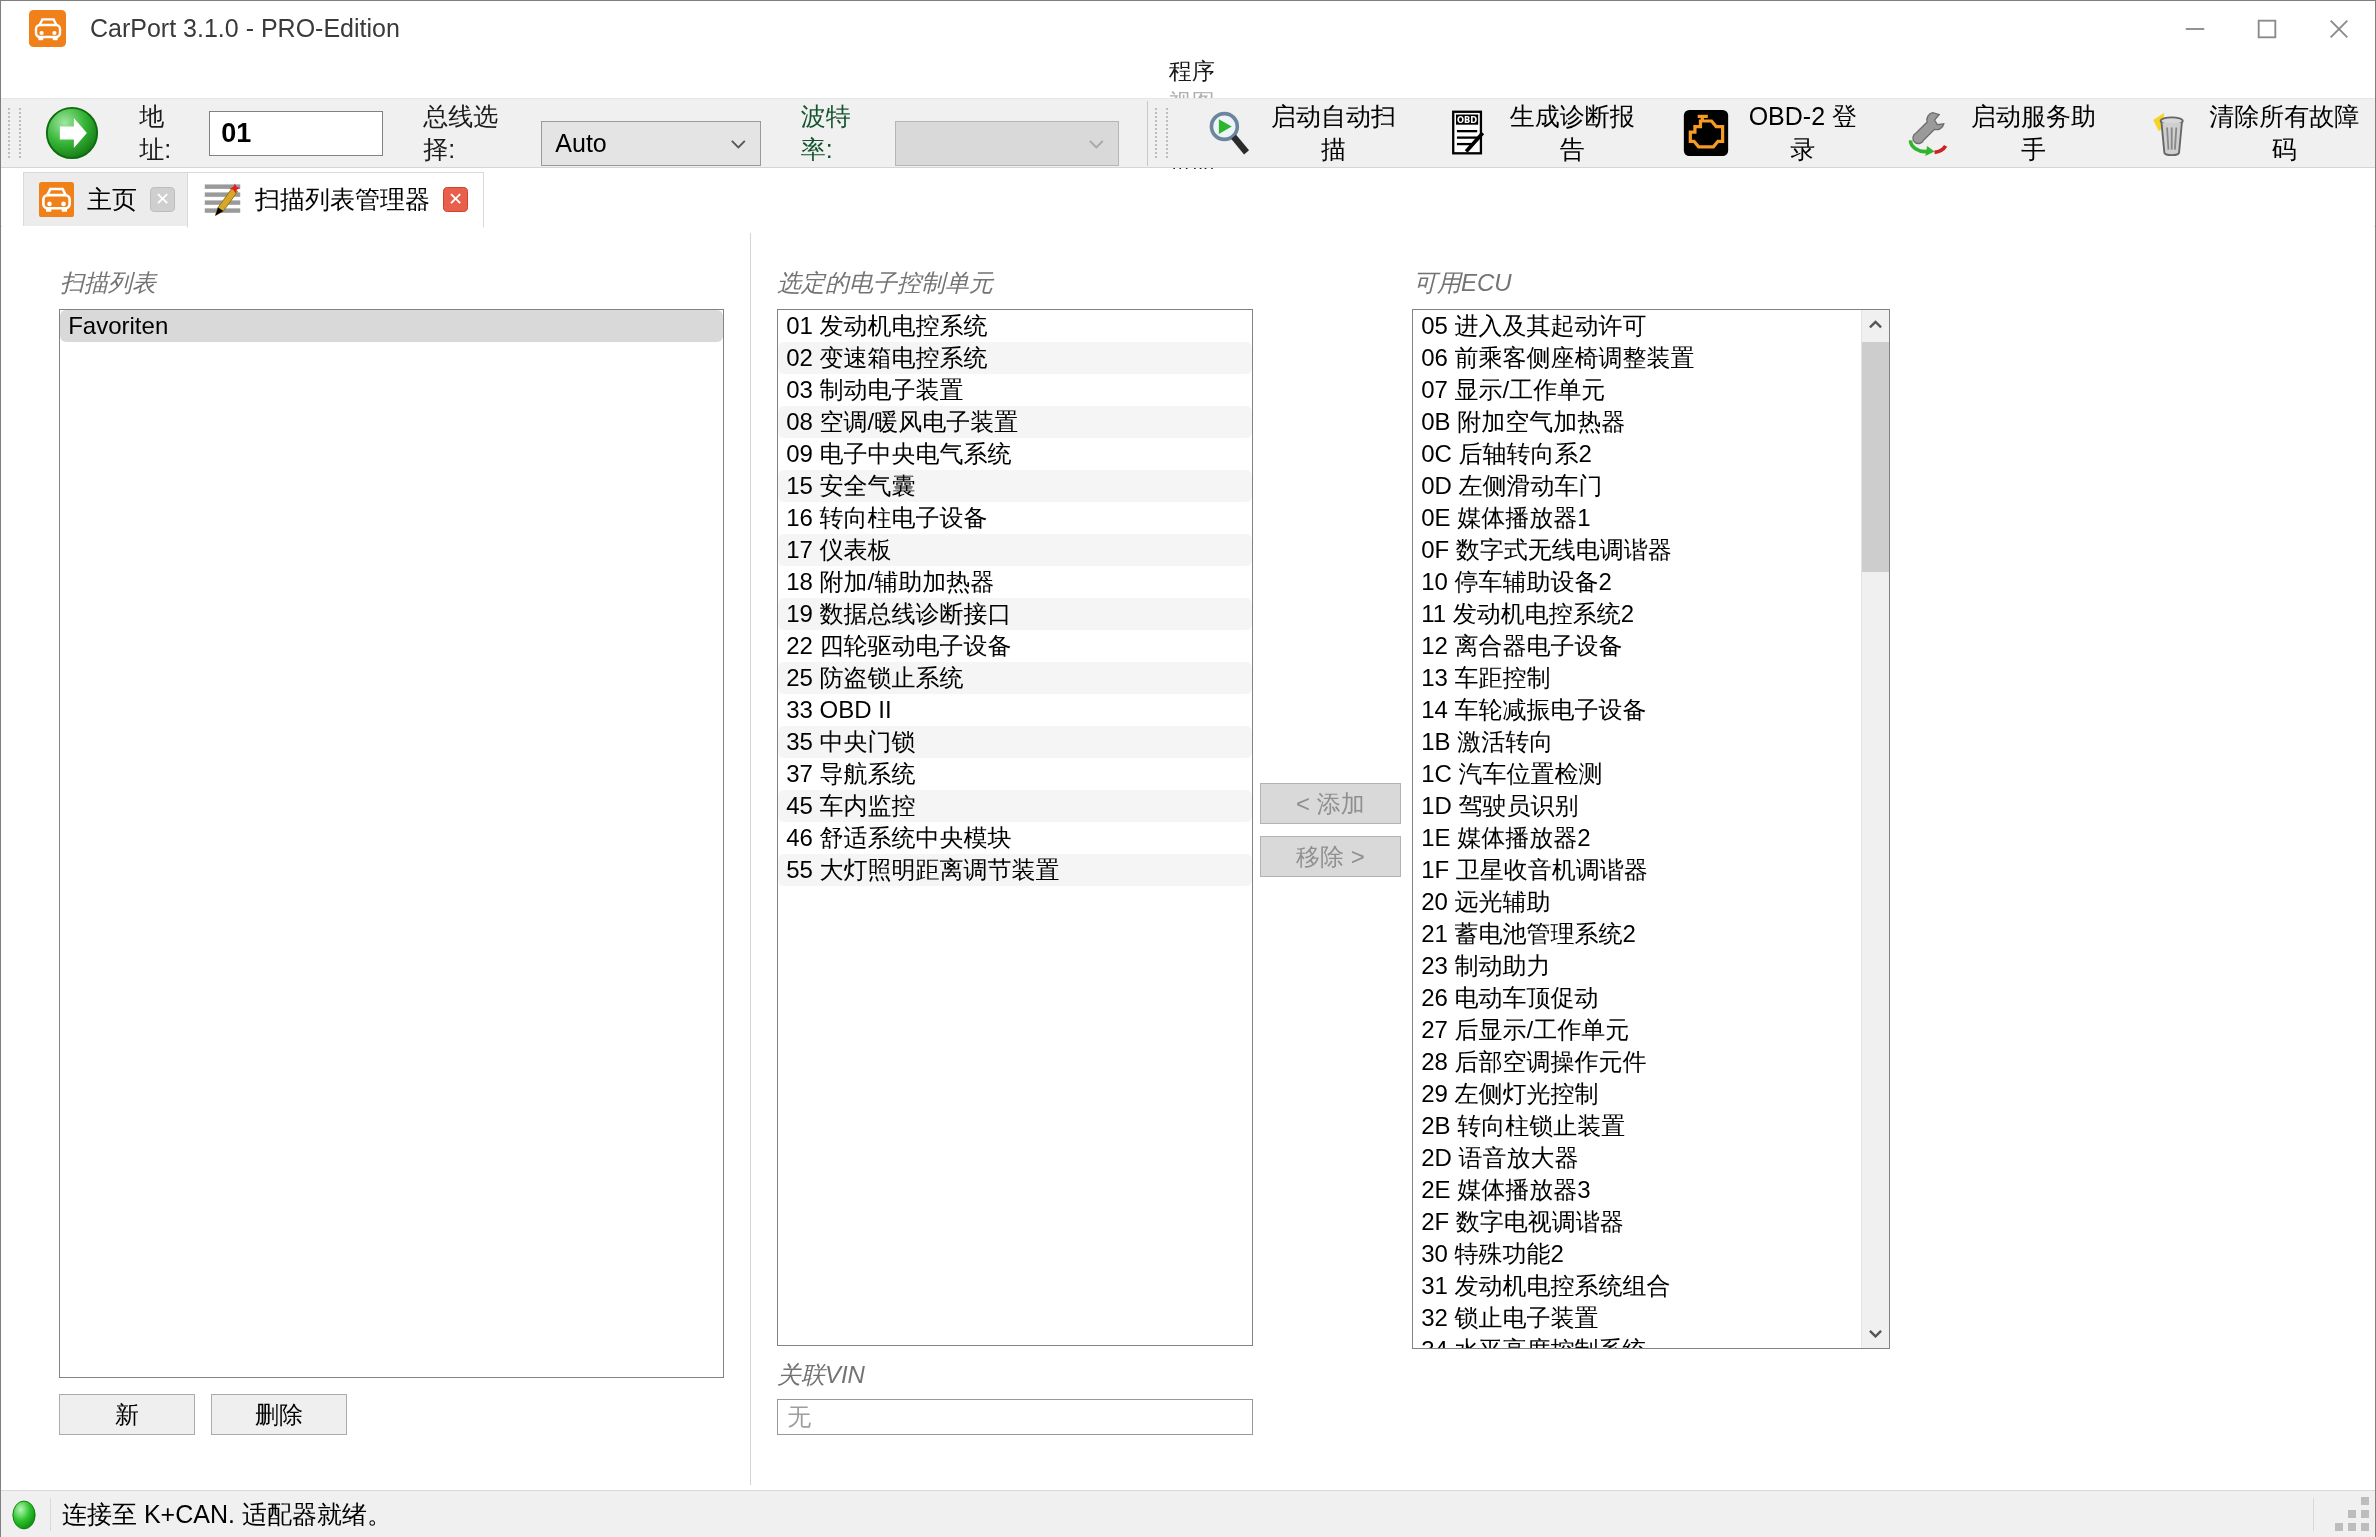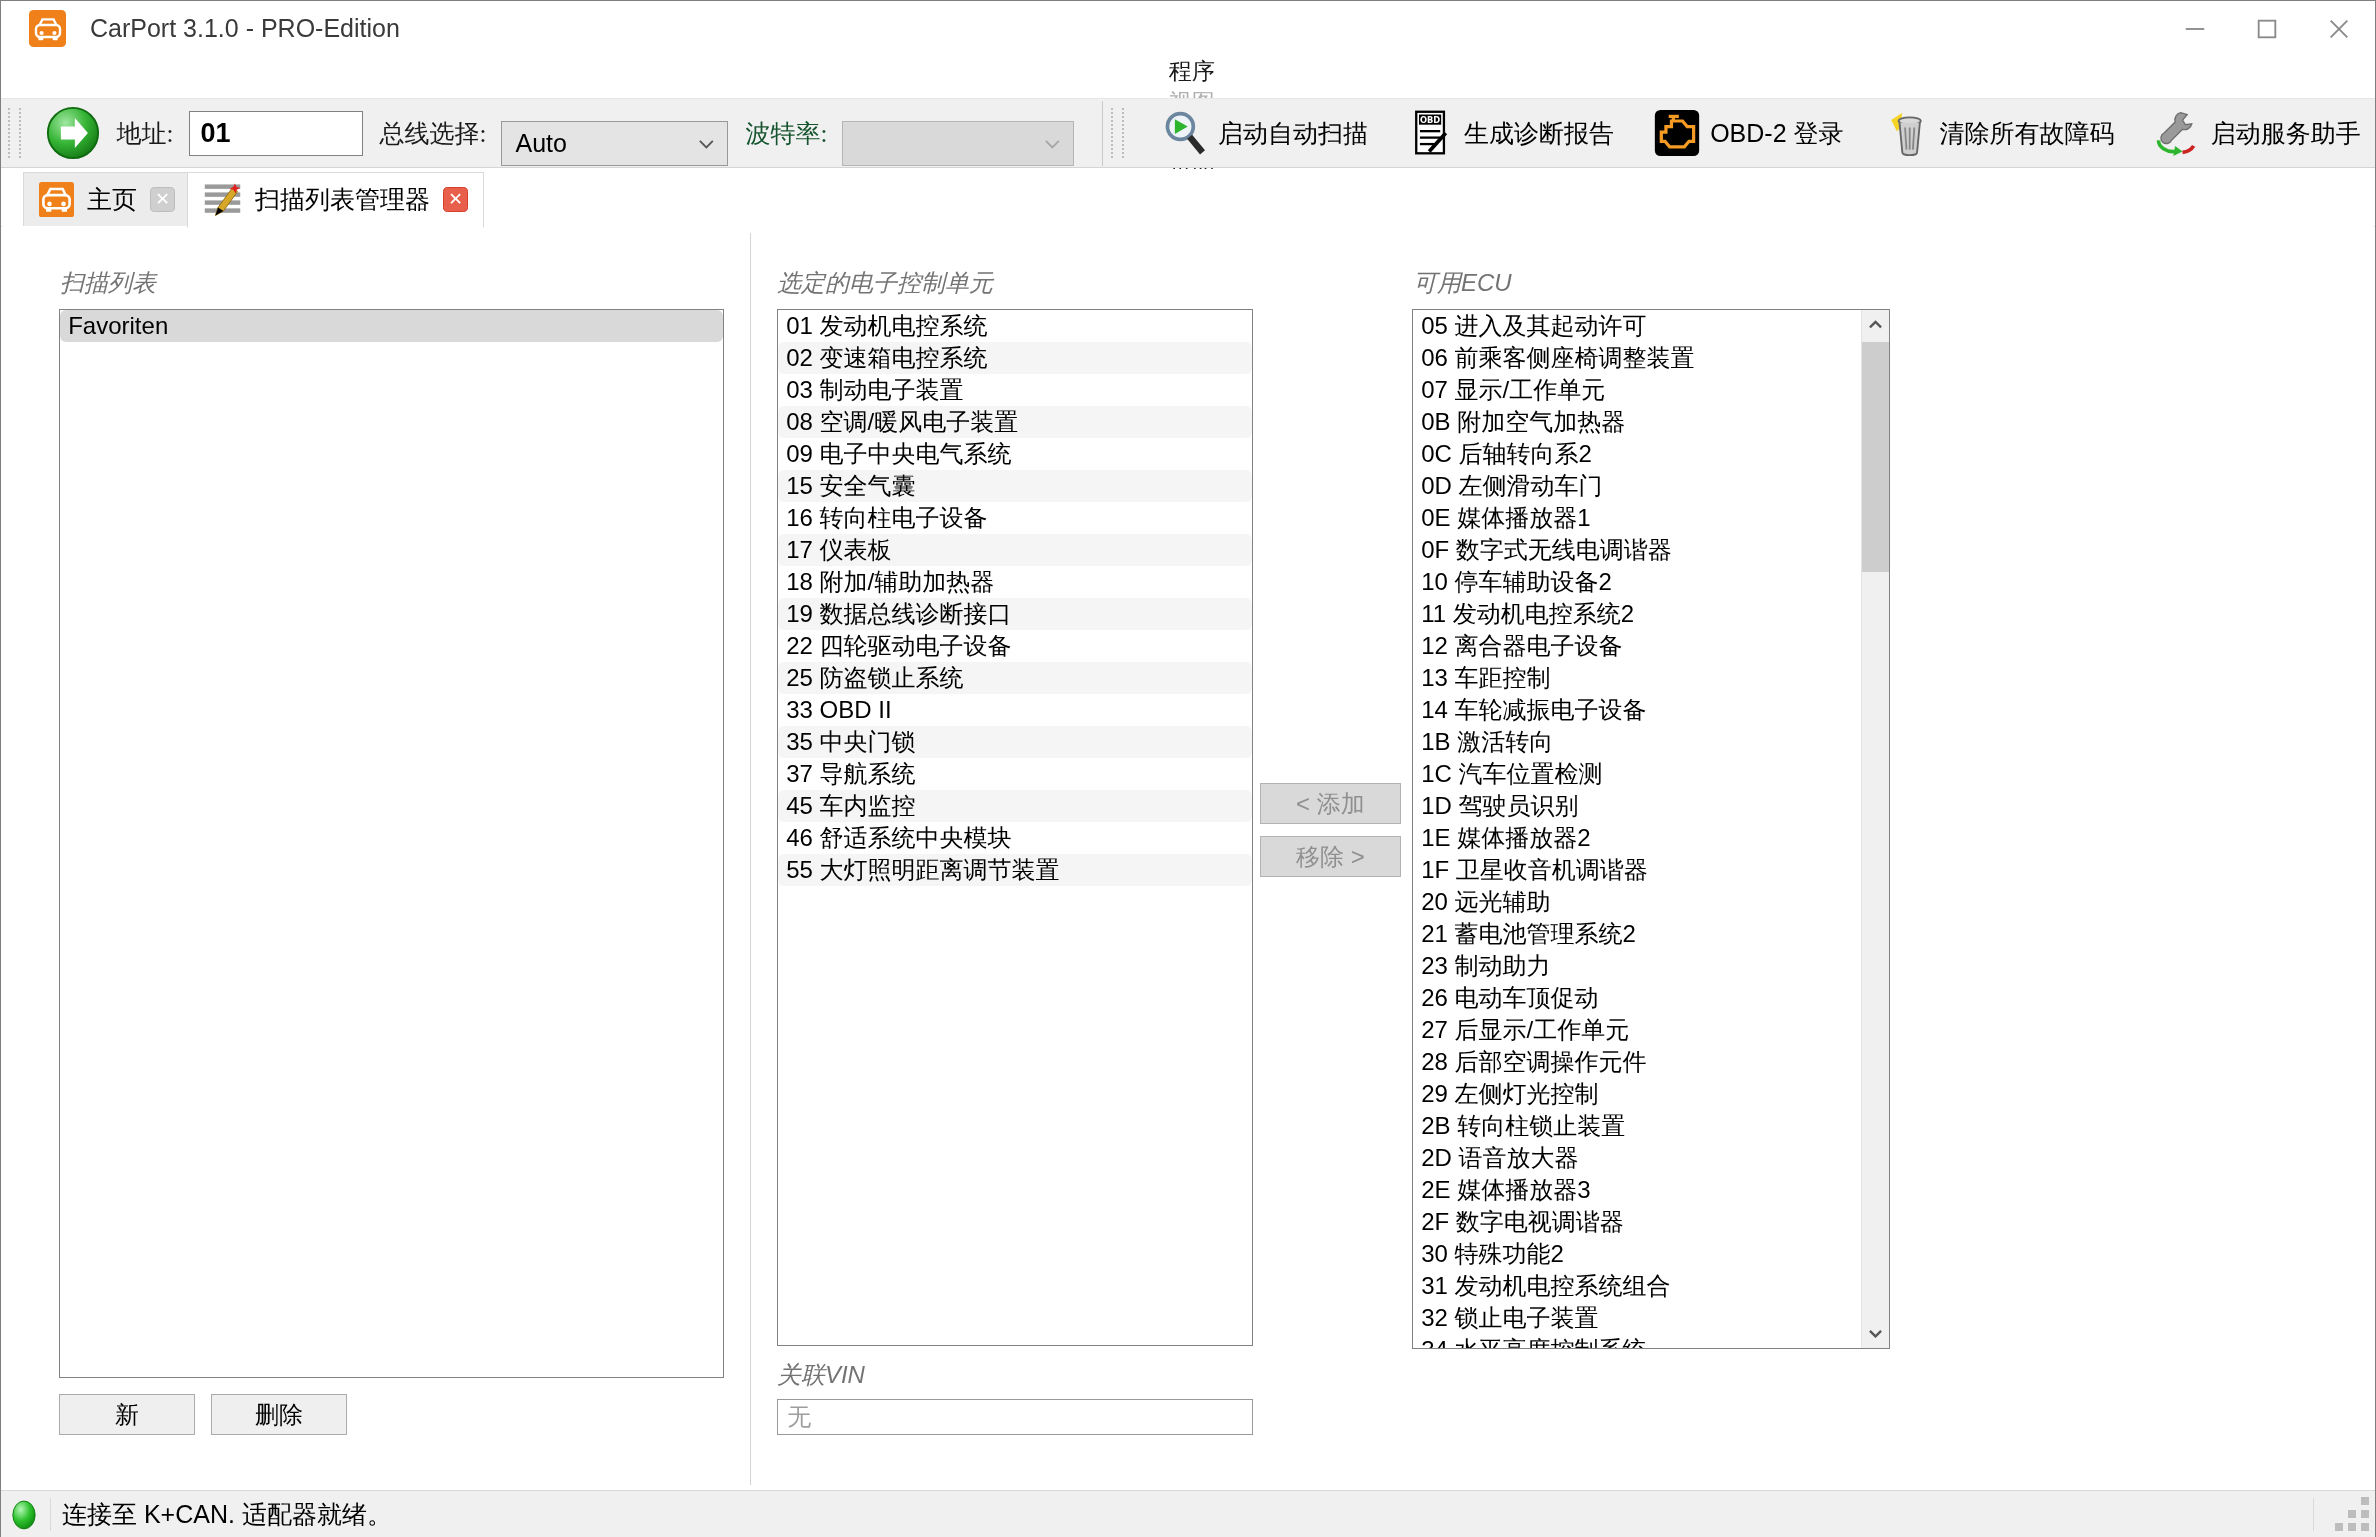--- a/index.html
+++ b/index.html
@@ -16,21 +16,21 @@
   .win-controls{position:absolute;right:0;top:0;height:55px;display:flex;}
   .win-btn{width:72px;height:55px;display:flex;align-items:center;justify-content:center;}
   
   .menubar{position:absolute;left:0;top:55px;right:0;height:43px;background:#fff;display:flex;align-items:center;padding-left:7.4px;flex-direction:column;}
   .menu-item{padding:0 19.5px;font-size:23px;color:#1a1a1a;}
   .menu-item.disabled{color:#b0b0b0;}
   
   .toolbar{position:absolute;left:0;top:97px;right:0;height:70px;background:#f0f0f0;border-top:0.9px solid #e6e6e6;border-bottom:0.9px solid #d5d5d5;display:flex;align-items:center;}
   .grip{width:13px;height:50px;margin:0 5.6px 0 7.4px;border-left:2.8px dotted #bdbdbd;border-right:2.8px dotted #bdbdbd;}
   .start-btn{width:54px;height:54px;margin-left:18.6px;flex:0 0 auto;}
-  .tb-label{font-size:25px;margin-left:17px;color:#1a1a1a;font-family:Liberation Serif, serif;}
+  .tb-label{font-size:25px;margin-left:40px;color:#1a1a1a;}
   .tb-label.dim{color:#14532d;}
   .addr-input{width:174px;height:45px;margin-left:15px;border:0.9px solid #828282;background:#fff;font-family:inherit;font-size:27px;font-weight:bold;padding:0 0 0 11px;color:#000;}
   .combo{width:227px;height:45px;margin-left:15px;border:0.9px solid #999;background:#e4e4e4;display:flex;align-items:center;position:relative;font-size:25px;padding-left:13px;margin-top:20px;}
   .combo .chev{position:absolute;right:13px;top:17.6px;}
   .combo.disabled{background:#d9d9d9;border-color:#b5b5b5;color:#9a9a9a;width:232px;}
   .tb-sep{width:0.9px;height:65px;background:#c9c9c9;margin-left:28px;}
   .action-btn{display:flex;align-items:center;margin-left:24px;padding:5.6px 7.4px;background:transparent;border:none;font-family:inherit;font-size:25px;color:#000;}
   .action-btn .ico{margin-right:9.3px;flex:0 0 auto;display:flex;}
   
   .tabstrip{position:absolute;left:0;top:168px;right:0;height:58px;background:#fff;border-bottom:0.9px solid #d9d9d9;}
@@ -172,41 +172,41 @@
           <line x1="22" y1="13" x2="22" y2="8" stroke="#f59a23" stroke-width="3.5"></line>
           <line x1="17" y1="8" x2="28" y2="8" stroke="#f59a23" stroke-width="3.5"></line>
         </svg>
       </span>
       <span>OBD-2 登录</span>
     </button>
 
     <button class="action-btn">
       <span class="ico">
         <svg width="48" height="48" viewBox="0 0 52 52">
+          <path d="M30 4 a8 8 0 0 0 -6 10 L12 26 a6 6 0 1 0 8 8 L32 22 a8 8 0 0 0 10 -6 l-7 1 -3 -5 5 -6 z" fill="#9a9a9a" stroke="#6f6f6f" stroke-width="1.5"></path>
+          <path d="M6 34 a16 12 0 0 0 18 12" fill="none" stroke="#2db52d" stroke-width="4"></path>
+          <polygon points="24,40 32,46 22,51" fill="#2db52d"></polygon>
+          <path d="M44 40 a16 12 0 0 1 -12 7" fill="none" stroke="#cc2222" stroke-width="4"></path>
+        </svg>
+      </span>
+      <span>启动服务助手</span>
+    </button>
+
+    <button class="action-btn">
+      <span class="ico">
+        <svg width="48" height="48" viewBox="0 0 52 52">
           <polygon points="10,12 22,4 20,16 30,12 16,24" fill="#f5d327"></polygon>
           <ellipse cx="30" cy="13" rx="12" ry="4" fill="#d9d9d9" stroke="#666" stroke-width="2"></ellipse>
           <path d="M19 15 l3 32 a8 3 0 0 0 16 0 l3 -32" fill="#cfcfcf" stroke="#666" stroke-width="2"></path>
           <line x1="25" y1="20" x2="26.5" y2="44" stroke="#888" stroke-width="2"></line>
           <line x1="30" y1="20" x2="30" y2="44" stroke="#888" stroke-width="2"></line>
           <line x1="35" y1="20" x2="33.5" y2="44" stroke="#888" stroke-width="2"></line>
         </svg>
       </span>
       <span>清除所有故障码</span>
-    </button>
-
-    <button class="action-btn">
-      <span class="ico">
-        <svg width="48" height="48" viewBox="0 0 52 52">
-          <path d="M30 4 a8 8 0 0 0 -6 10 L12 26 a6 6 0 1 0 8 8 L32 22 a8 8 0 0 0 10 -6 l-7 1 -3 -5 5 -6 z" fill="#9a9a9a" stroke="#6f6f6f" stroke-width="1.5"></path>
-          <path d="M6 34 a16 12 0 0 0 18 12" fill="none" stroke="#2db52d" stroke-width="4"></path>
-          <polygon points="24,40 32,46 22,51" fill="#2db52d"></polygon>
-          <path d="M44 40 a16 12 0 0 1 -12 7" fill="none" stroke="#cc2222" stroke-width="4"></path>
-        </svg>
-      </span>
-      <span>启动服务助手</span>
     </button>
   </div>
 
   <div class="tabstrip">
     <div class="tab" style="left:22px;">
       <span style="display:flex;">
         <svg width="35" height="35" viewBox="0 0 40 40">
           <rect x="0" y="0" width="40" height="40" rx="3" fill="#f08019"></rect>
           <path d="M9 16 l4 -8 h14 l4 8" fill="none" stroke="#fff" stroke-width="3"></path>
           <rect x="5" y="15" width="30" height="15" rx="5" fill="none" stroke="#fff" stroke-width="3"></rect>

